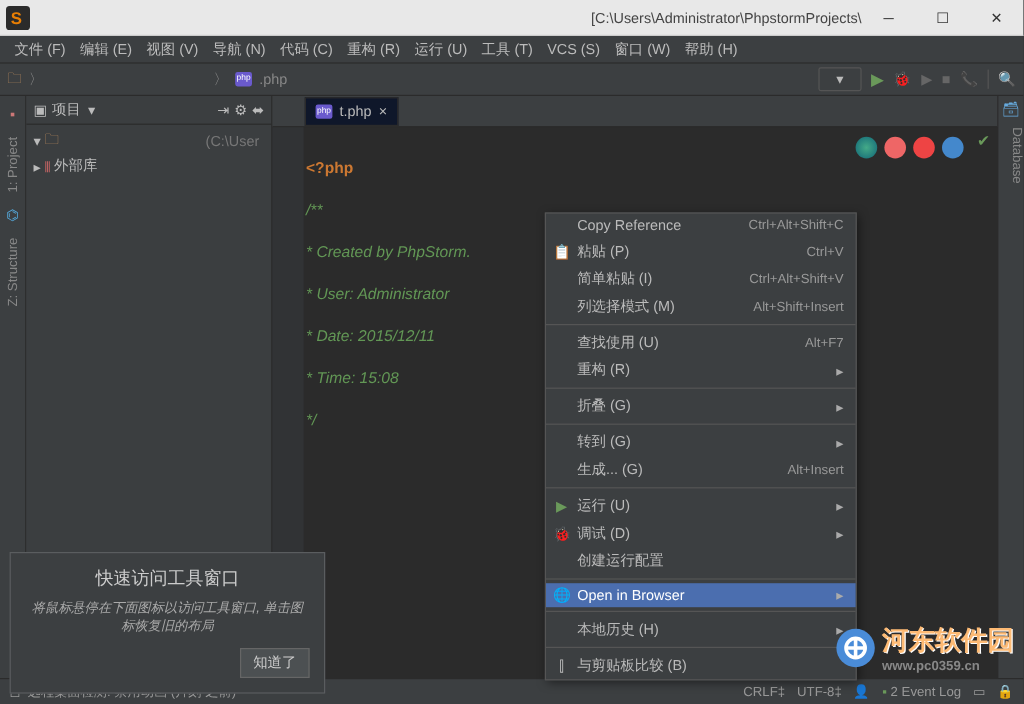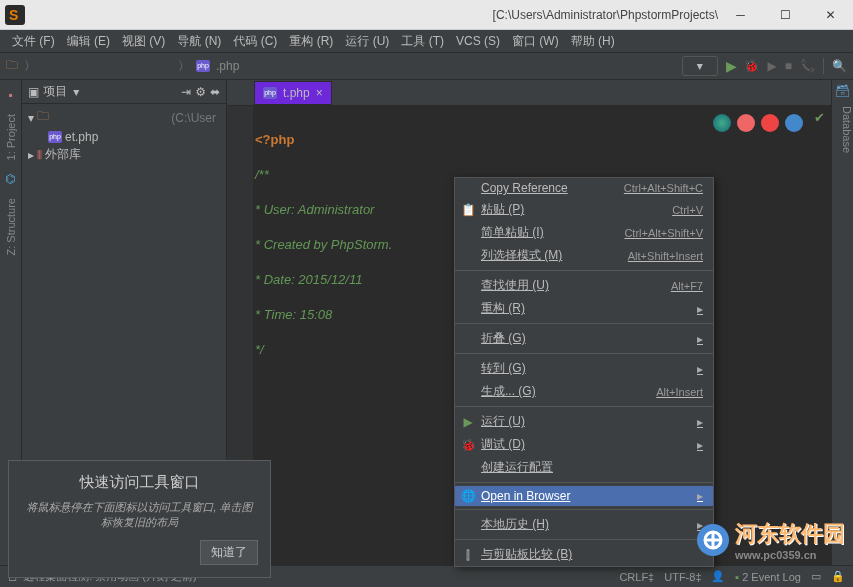--- a/index.html
+++ b/index.html
@@ -19,32 +19,32 @@
 .leftgutter { width:22px; background:#3c3f41; border-right:1px solid #2b2b2b; display:flex; flex-direction:column; align-items:center; gap:12px; padding-top:8px; }
 .leftgutter .lab { writing-mode:vertical-rl; transform:rotate(180deg); font-size:11px; color:#888; cursor:pointer; }
 .projectpanel { width:205px; background:#3b3e40; border-right:1px solid #2b2b2b; }
 .projectpanel .hdr { height:24px; display:flex; align-items:center; padding:0 6px; border-bottom:1px solid #2b2b2b; gap:4px; }
 .tree { padding:2px 4px; font-size:12px; }
 .trow { display:flex; align-items:center; padding:1px 2px; gap:3px; }
 .trow .gray { color:#777; margin-left:auto; padding-right:4px; }
 .editorarea { flex:1; background:#2b2b2b; display:flex; flex-direction:column; position:relative; }
 .tabs { height:26px; background:#3c3f41; display:flex; align-items:flex-end; border-bottom:1px solid #2b2b2b; }
 .tab { height:24px; background:#515658; display:flex; align-items:center; padding:0 8px; gap:6px; color:#bbb; border:1px solid #2b2b2b; font-size:12px; }
-.tab.active { background:#6d28d9; }
+.tab.active { background:#0f172a; }
 .tabspace { width:27px; }
 .editor { flex:1; background:#2b2b2b; padding:8px 0 0 28px; font-family:Consolas,monospace; font-size:13px; position:relative; }
 .editor .gutter { position:absolute; left:0; top:0; width:26px; height:100%; background:#313335; }
 .code .kw { color:#cc7832; font-weight:bold; }
 .code .cm { color:#629755; font-style:italic; }
 .code div { line-height:18px;margin-top:17px; }
 .check { position:absolute; top:4px; right:6px; color:#6a995a; }
 .rightgutter { width:22px; background:#3c3f41; border-left:1px solid #2b2b2b; }
 .rightgutter .lab { writing-mode:vertical-rl; font-size:11px; color:#888; padding-top:8px; text-align:center; width:100%; cursor:pointer; display:block; }
 .ctxmenu { position:absolute; left:454px; top:177px; width:260px; background:#3c3f41; border:1px solid #555; box-shadow:2px 2px 8px rgba(0,0,0,.5); z-index:20; }
-.ctxitem { display:flex; align-items:center; padding:3px 10px 3px 26px; color:#bbb; position:relative; cursor:default; font-size:12px;text-decoration:underline; }
+.ctxitem { display:flex; align-items:center; padding:3px 10px 3px 26px; color:#bbb; position:relative; cursor:default; font-size:12px; }
 .ctxitem.highlighted { background:#4b6eaf; color:#fff; }
 .ctxitem .sc { margin-left:auto; color:#999; font-size:11px; }
 .ctxitem .arr { margin-left:auto; color:#aaa; }
 .ctxsep { height:1px; background:#555; margin:3px 0; }
 .ctxitem .ico { position:absolute; left:6px; width:14px; text-align:center; }
 .tooltip { position:absolute; left:8px; top:460px; width:263px; background:#3c3f41; border:1px solid #5a5d5f; padding:12px; z-index:15; }
 .tooltip h3 { color:#ccc; font-size:15px; font-weight:normal; text-align:center; margin-bottom:8px; }
 .tooltip p { color:#aaa; font-size:11px; line-height:15px; text-align:center;font-style:italic; }
 .tooltip .btn { float:right; margin-top:10px; padding:3px 10px; background:#4c5052; border:1px solid #666; color:#ccc; cursor:pointer; }
 .statusbar { position:absolute; bottom:0; left:0; right:0; height:22px; background:#3c3f41; border-top:1px solid #2b2b2b; display:flex; align-items:center; padding:0 8px; font-size:11px; color:#999; }
@@ -128,24 +128,20 @@
       <span>⚙</span>
       <span>⬌</span>
     </div>
     <div class="tree">
       <div class="trow">
         <span>▾</span>
         <span class="folder">🗀</span>
         <span style="width:80px"></span>
         <span class="gray">(C:\User</span>
       </div>
-      <div class="trow" style="padding-left:22px">
-        <span class="phpicon">php</span>
-        <span>et.php</span>
-      </div>
       <div class="trow">
         <span>▸</span>
         <span style="color:#c66">⫴</span>
         <span>外部库</span>
       </div>
     </div>
   </div>
 
   <div class="editorarea">
     <div class="tabs">
@@ -161,22 +157,22 @@
       <div class="check">✔</div>
       <div class="browser-icons">
         <span class="bic" style="background:radial-gradient(#4a8,#167)"></span>
         <span class="bic" style="background:#e66"></span>
         <span class="bic" style="background:#e44"></span>
         <span class="bic" style="background:#48c"></span>
       </div>
       <div class="code">
         <div><span class="kw">&lt;?php</span></div>
         <div><span class="cm">/**</span></div>
+        <div><span class="cm"> * Created by PhpStorm.</span></div>
         <div><span class="cm"> * User: Administrator</span></div>
-        <div><span class="cm"> * Created by PhpStorm.</span></div>
         <div><span class="cm"> * Date: 2015/12/11</span></div>
         <div><span class="cm"> * Time: 15:08</span></div>
         <div><span class="cm"> */</span></div>
       </div>
     </div>
   </div>
 
   <div class="rightgutter">
     <span style="color:#6ad;display:block;text-align:center;padding-top:4px">🗃</span>
     <span class="lab">Database</span>

